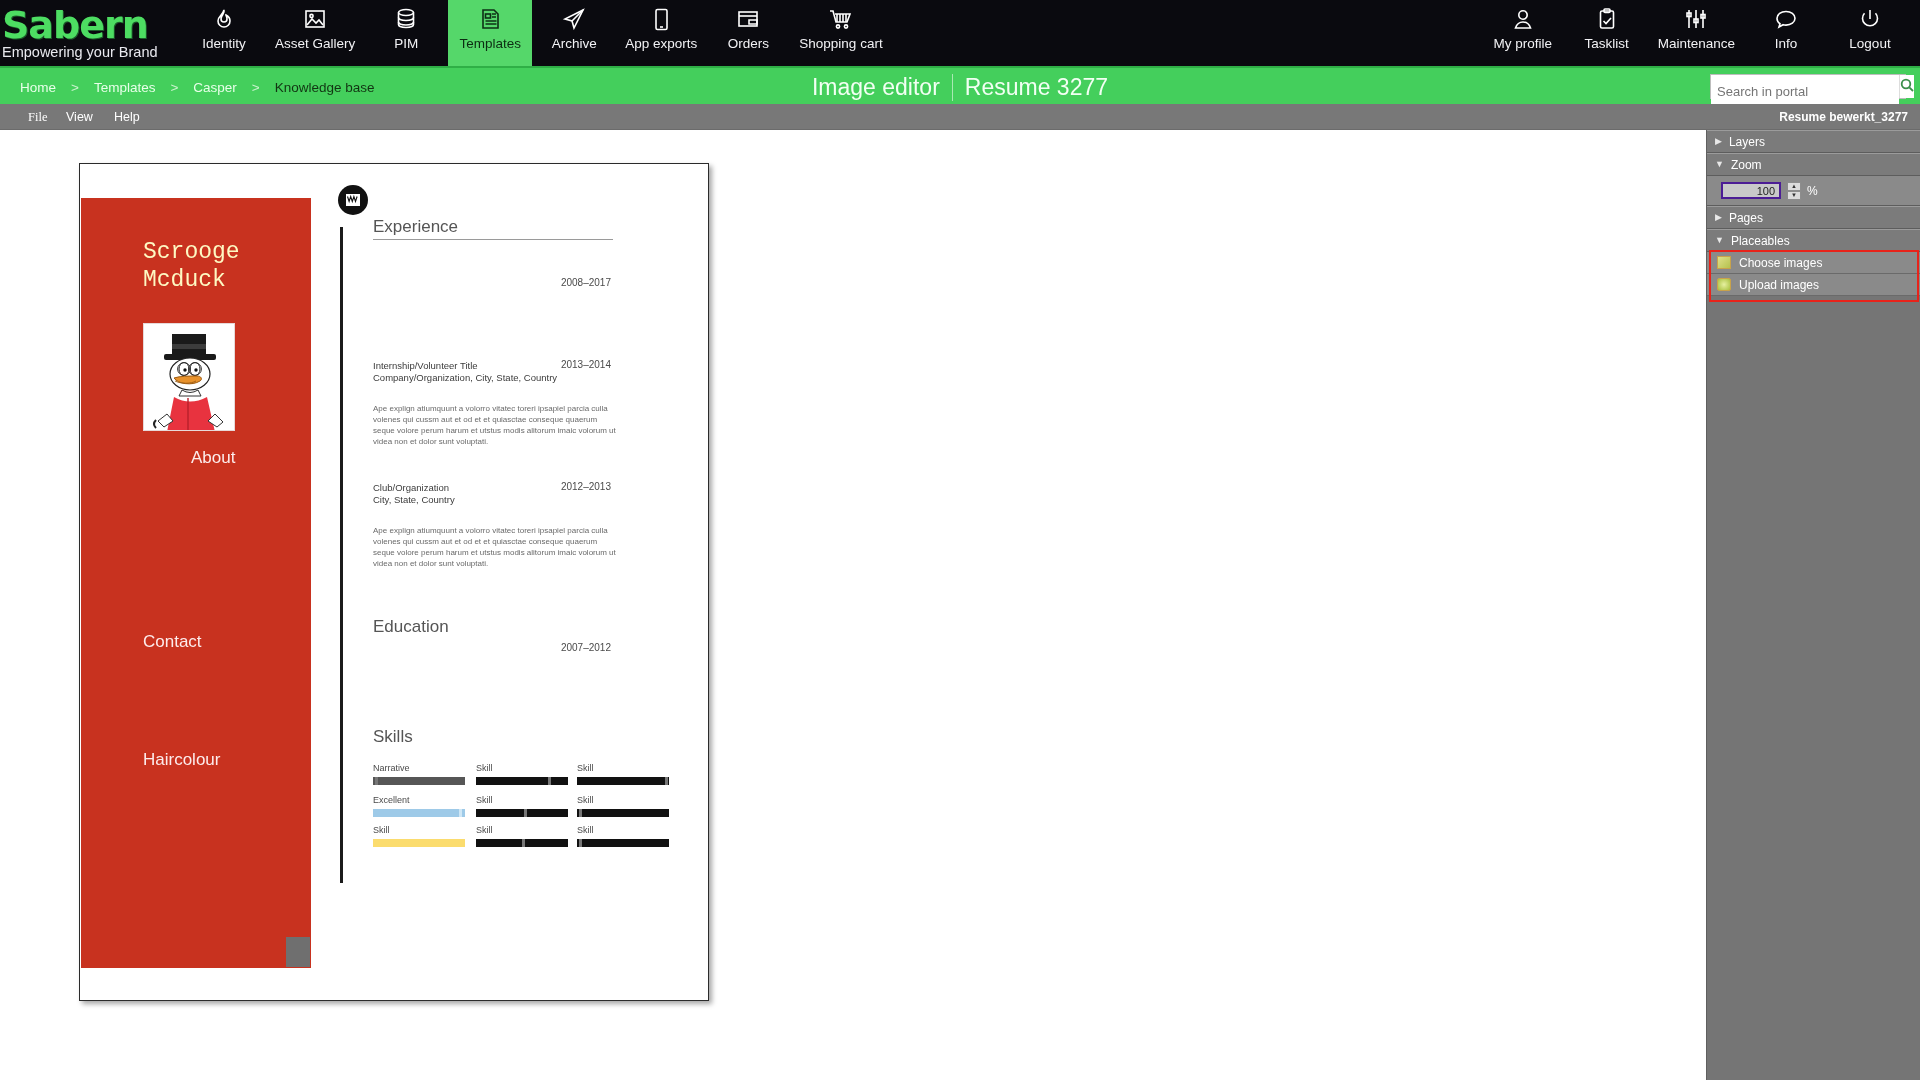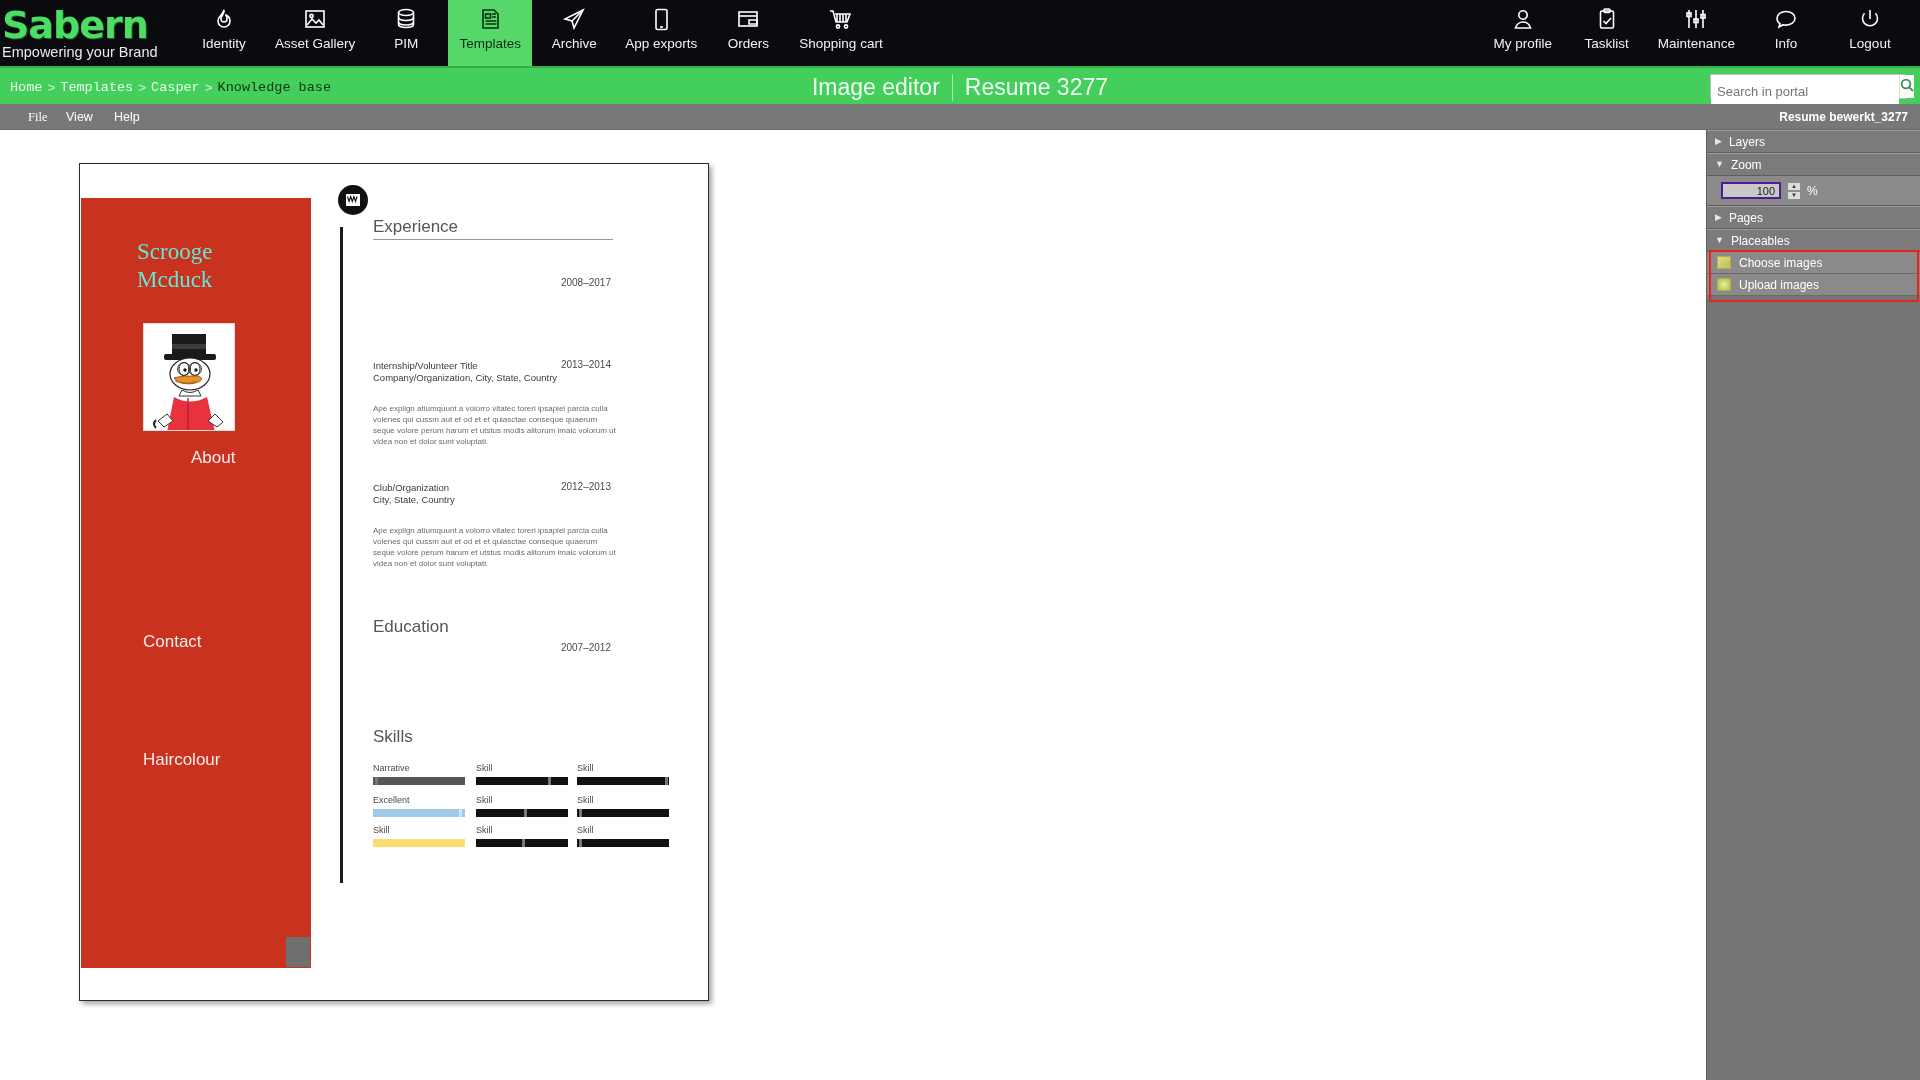--- a/index.html
+++ b/index.html
@@ -46,21 +46,21 @@
 
   
   .greenbar {
     position:absolute; left:0; top:66px; width:1920px; height:38px;
     background:#44cf5c; border-top:2px solid #2faf46;
   }
   .crumbs {
     position:absolute; left:10px; top:0; height:38px;
     display:flex; align-items:center; font-size:13.5px; color:#e8ffe9;
   }
-  .crumbs .c { margin:0 0;font-family:Liberation Mono, monospace; }
+  .crumbs .c { margin:0 10px; }
   .crumbs .sep { margin:0 5px; color:#cdf3d0; }
   .crumbs .last { color:#123412; }
   .pagetitle {
     position:absolute; left:0; top:0; width:1920px; height:38px;
     display:flex; align-items:center; justify-content:center; gap:0;
     font-size:23px; color:#f2fff3; pointer-events:none;
   }
   .pagetitle .t1 { padding-right:12px; border-right:1px solid #a9e9b2; }
   .pagetitle .t2 { padding-left:12px; }
   .searchwrap {
@@ -106,23 +106,23 @@
     position:absolute; left:79px; top:33px; width:630px; height:838px;
     background:#fff; border:1px solid #2b2b2b;
     box-shadow: 3px 3px 5px rgba(0,0,0,.35);
   }
   
   .resume-red {
     position:absolute; left:1px; top:34px; width:230px; height:770px;
     background:#c8321f;
   }
   .rname {
-    position:absolute; left:56px; top:40px; width:160px;
-    font-size:23px; line-height:28px; color:#5eead4;
-    font-family:Liberation Serif, serif;
+    position:absolute; left:62px; top:40px; width:160px;
+    font-size:23px; line-height:28px; color:#fef9c3;
+    font-family:Liberation Mono, monospace;
   }
   .rphoto {
     position:absolute; left:62px; top:125px; width:92px; height:108px;
     background:#fff; border:1px solid #e7d9d9; overflow:hidden;
   }
   .rlabel {
     position:absolute; left:62px; font-size:17px; color:#fdecec;
   }
   .corner-sq {
     position:absolute; right:1px; bottom:1px; width:24px; height:30px;

